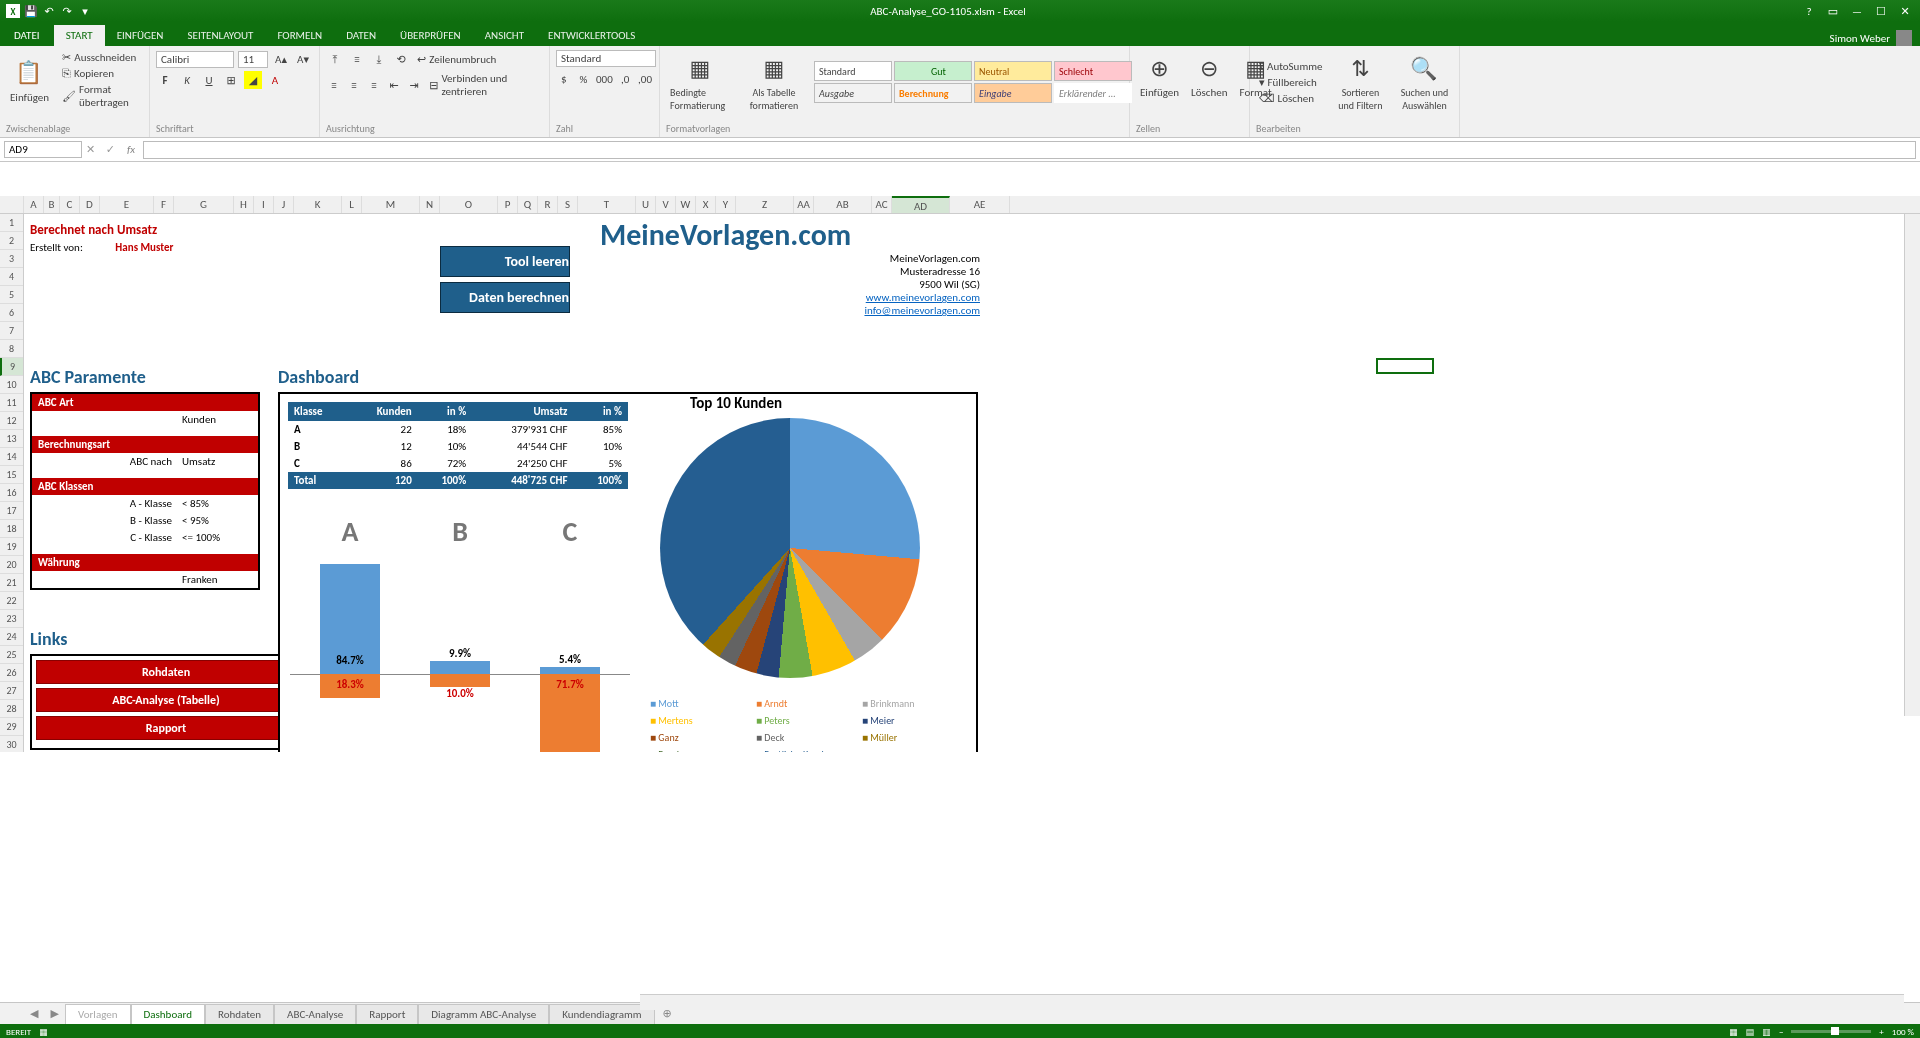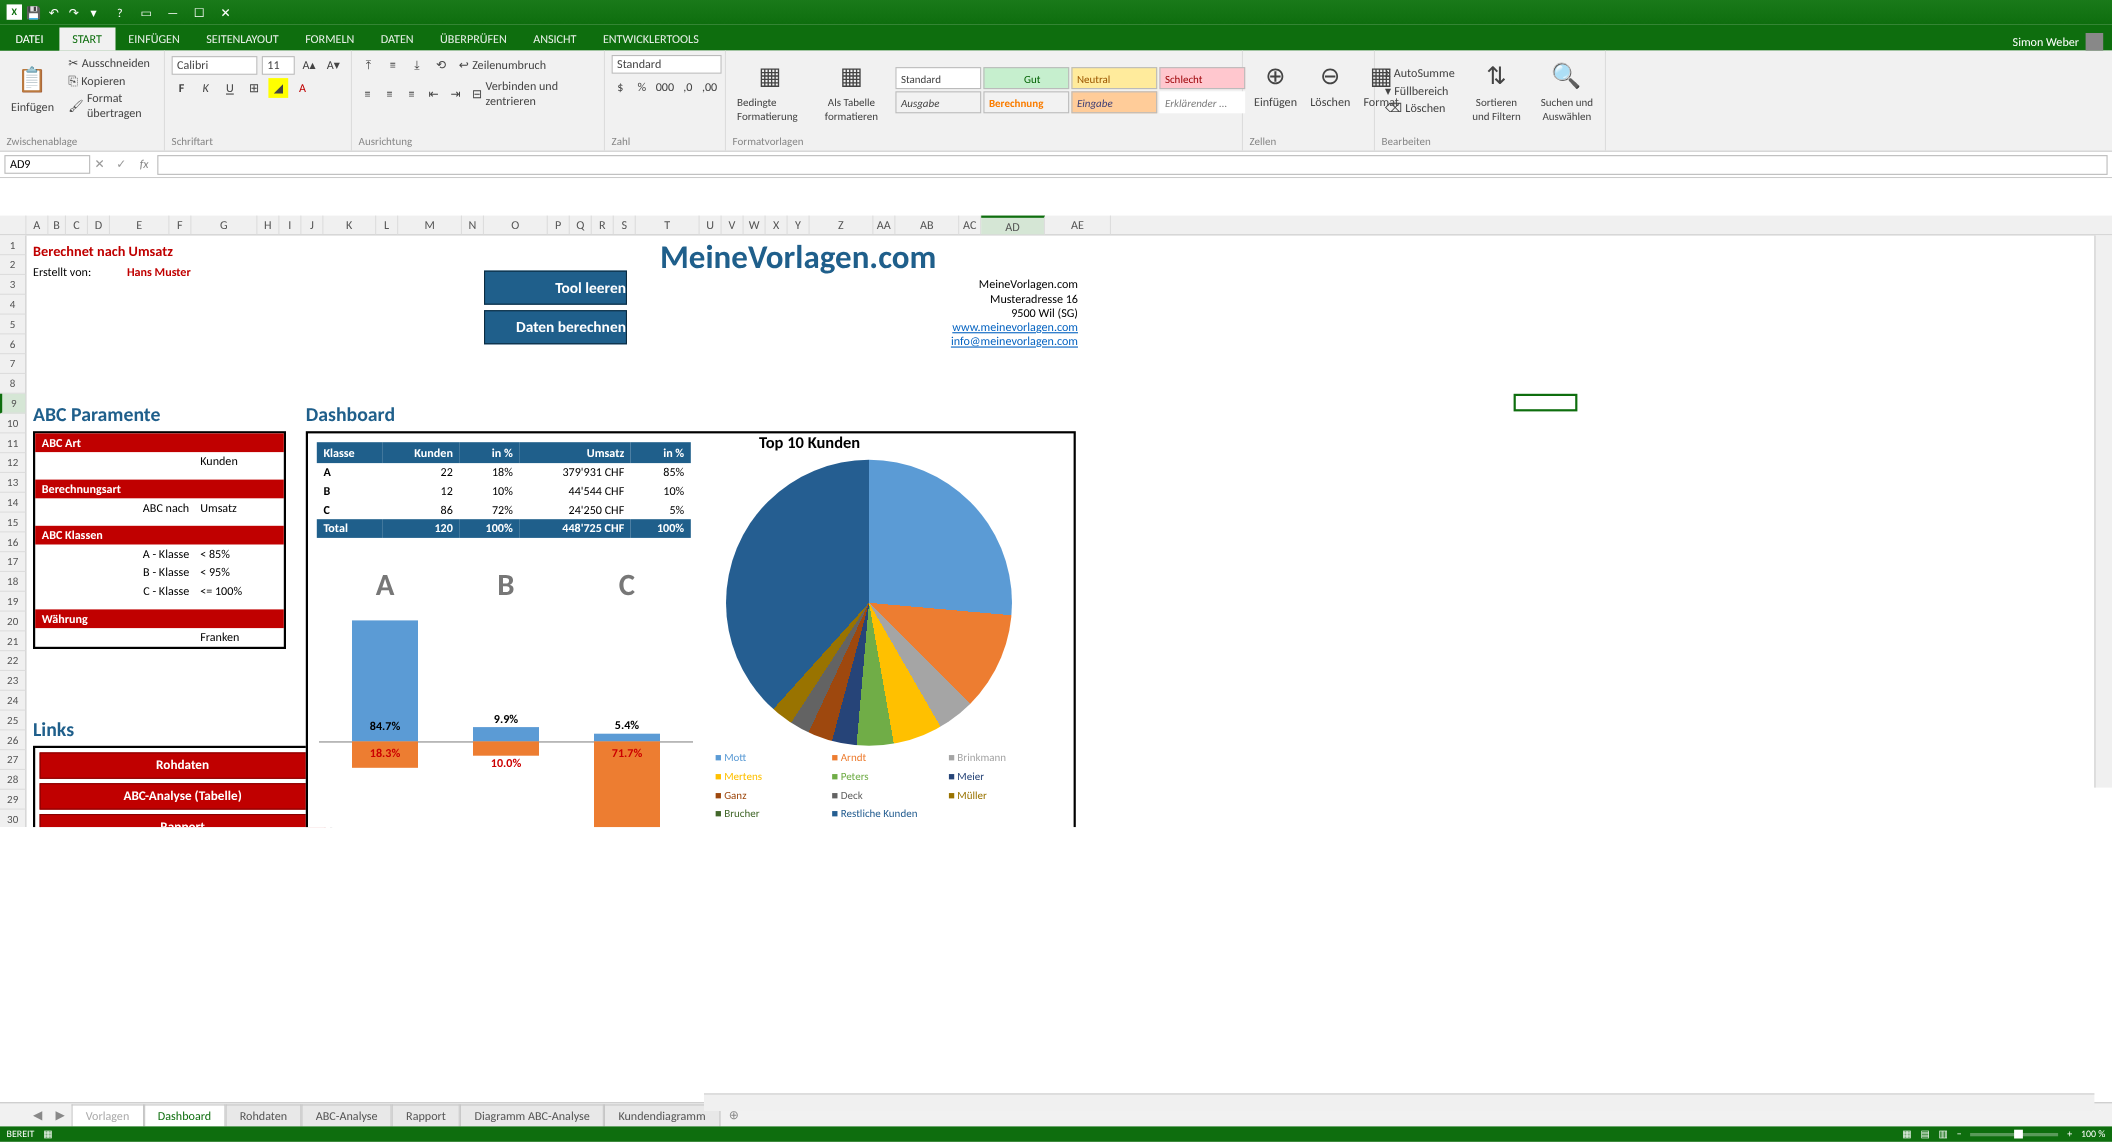--- a/index.html
+++ b/index.html
@@ -72,21 +72,21 @@
 .bigbtn { position: absolute; background: #1f5f8b; color: #fff; border: 1px solid #0b2b40; font-size: 14px; font-weight: bold; text-align: right; padding: 6px 0; cursor: pointer; width: 130px; }
 
 .section-h { color: #1f5f8b; font-size: 18px; font-weight: bold; }
 .panel { border: 2px solid #000; background: #fff; }
 .params { position: absolute; left: 0; top: 150px; width: 230px; }
 .params .panel { margin-top: 4px; padding: 0; }
 .redhdr { background: #c00000; color: #fff; font-weight: bold; font-size: 11px; padding: 2px 6px; }
 .param-row { display: flex; font-size: 11px; padding: 2px 6px; }
 .param-row .k { flex: 1; text-align: right; padding-right: 10px; }
 .param-row .v { width: 70px; }
-.links { position: absolute; left: 0; top: 436px; width: 272px; }
+.links { position: absolute; left: 0; top: 412px; width: 272px; }
 .links .panel { margin-top: 4px; padding: 4px; }
 .linkbtn { background: #c00000; color: #fff; text-align: center; padding: 4px; margin-bottom: 4px; font-weight: bold; font-size: 12px; cursor: pointer; border: 1px solid #800; }
 
 .dash { position: absolute; left: 248px; top: 150px; width: 700px; }
 .dash .panel { margin-top: 4px; height: 414px; padding: 8px; position: relative; }
 .tbl { width: 340px; font-size: 11px; border-collapse: collapse; }
 .tbl th { background: #1f5f8b; color: #fff; padding: 3px 6px; text-align: right; }
 .tbl th:first-child { text-align: left; }
 .tbl td { padding: 2px 6px; text-align: right; }
 .tbl td:first-child { text-align: left; font-weight: bold; }
@@ -95,21 +95,21 @@
 .barchart { position: absolute; left: 10px; top: 120px; width: 340px; height: 280px; }
 .barchart .collabel { position: absolute; top: 0; font-size: 28px; font-weight: bold; color: #777; width: 80px; text-align: center; }
 .baseline { position: absolute; top: 160px; left: 0; right: 0; border-top: 1px solid #888; }
 .bar { position: absolute; width: 60px; }
 .bar .lbl { position: absolute; width: 100%; text-align: center; font-size: 11px; font-weight: bold; }
 
 .pie-title { position: absolute; left: 410px; top: 0; font-size: 15px; font-weight: bold; }
 .pie { position: absolute; left: 380px; top: 24px; width: 260px; height: 260px; border-radius: 50%;
   background: conic-gradient(#5b9bd5 0 95deg, #ed7d31 95deg 135deg, #a5a5a5 135deg 150deg, #ffc000 150deg 170deg, #70ad47 170deg 185deg, #264478 185deg 195deg, #9e480e 195deg 205deg, #636363 205deg 213deg, #997300 213deg 222deg, #255e91 222deg 360deg);
 }
-.pie-legend { position: absolute; left: 370px; top: 288px; font-size: 10px; display: grid; grid-template-columns: repeat(3, 100px); gap: 4px 6px; }
+.pie-legend { position: absolute; left: 370px; top: 303px; font-size: 10px; display: grid; grid-template-columns: repeat(3, 100px); gap: 4px 6px; }
 .pie-legend div::before { content: "■ "; }
 
 
 .sheettabs { position: absolute; bottom: 14px; left: 0; right: 0; height: 22px; background: #f1f1f1; border-top: 1px solid #c6c6c6; display: flex; align-items: center; font-size: 11px; padding-left: 24px; }
 .sheettabs .nav { color: #888; padding: 0 6px; cursor: pointer; }
 .sheet { padding: 3px 12px; border: 1px solid #c6c6c6; border-bottom: none; background: #fff; cursor: pointer; color: #0e6e0e; }
 .sheet.inactive { background: #e8e8e8; color: #555; }
 .sheet.greyed { color: #aaa; }
 .addsheet { padding: 0 8px; cursor: pointer; color: #888; }
 
@@ -126,20 +126,21 @@
 <body>
 
 <div class="titlebar">
   <div class="qat">
     <span style="background:#fff;color:#0e6e0e;font-weight:bold;font-size:9px;">X</span>
     <span>💾</span>
     <span>↶</span>
     <span>↷</span>
     <span>▾</span>
   </div>
+  <div class="title">ABC-Analyse_GO-1105.xlsm - Excel</div>
   <div class="winbtns">
     <span>?</span>
     <span>▭</span>
     <span>—</span>
     <span>☐</span>
     <span>✕</span>
   </div>
 </div>
 
 <div class="ribbon-tabs">

